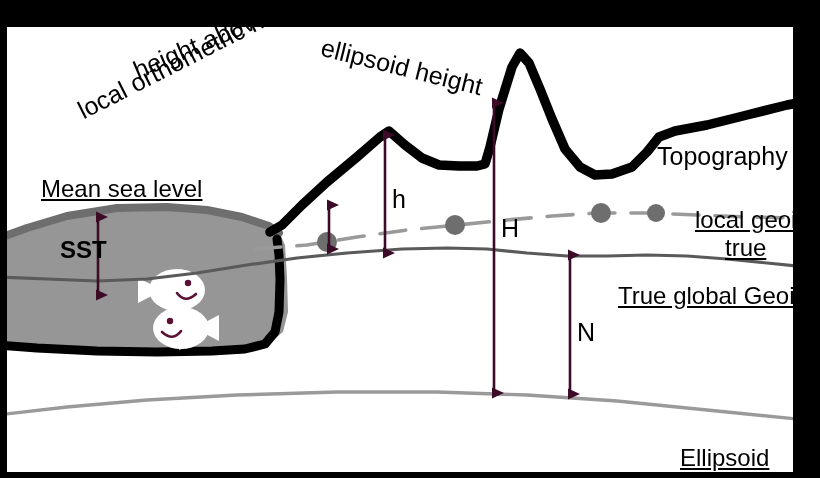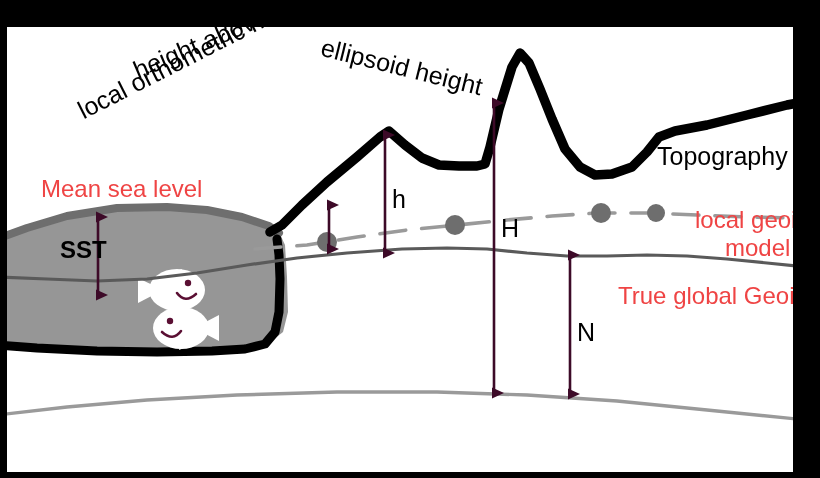--- a/index.html
+++ b/index.html
@@ -35,21 +35,21 @@
     top: 0;
     width: 786px;
     height: 445px;
     overflow: visible;
   }
   .lbl {
     position: absolute;
     white-space: nowrap;
     font-family: "Liberation Sans", sans-serif;
   }
-  .lbl-gray  { color: #ef4444; }
+  .lbl-gray  { color: #000000; text-decoration: underline; }
   .lbl-black { color: #000000; }
   .rot {
     transform-origin: 0 0;
   }
 </style>
 </head>
 <body>
 
 <div id="stage">
   <div id="canvas">
@@ -154,19 +154,20 @@
     <div class="lbl lbl-black" style="left:385px; top:158px; font-size:25px;">h</div>
 
     <div class="lbl lbl-black" style="left:494px; top:187px; font-size:25px;">H</div>
 
     <div class="lbl lbl-black" style="left:570px; top:291px; font-size:25px;">N</div>
 
     <div class="lbl lbl-black" style="left:650px; top:115px; font-size:25px;text-align:center;">Topography</div>
 
     <div class="lbl lbl-gray" style="left:688px; top:179px; font-size:24px;">local geoid</div>
 
-    <div class="lbl lbl-gray" style="left:718px; top:207px; font-size:24px;">model</div>
+    <div class="lbl lbl-gray" style="left:718px; top:207px; font-size:24px;">true</div>
 
     <div class="lbl lbl-gray" style="left:611px; top:255px; font-size:24px;">True global Geoid</div>
 
+    <div class="lbl lbl-gray" style="left:673px; top:417px; font-size:24px;">Ellipsoid</div>
 
   </div>
 </div>
 
 </body></html>

